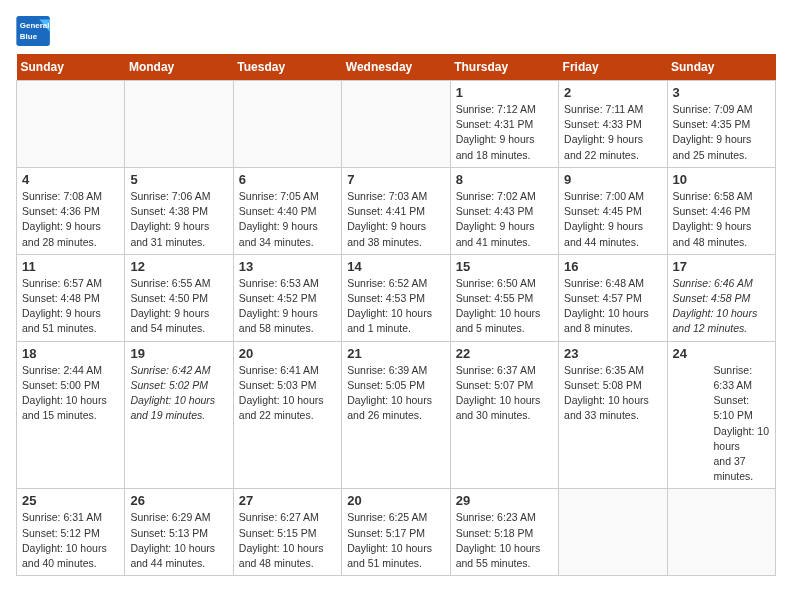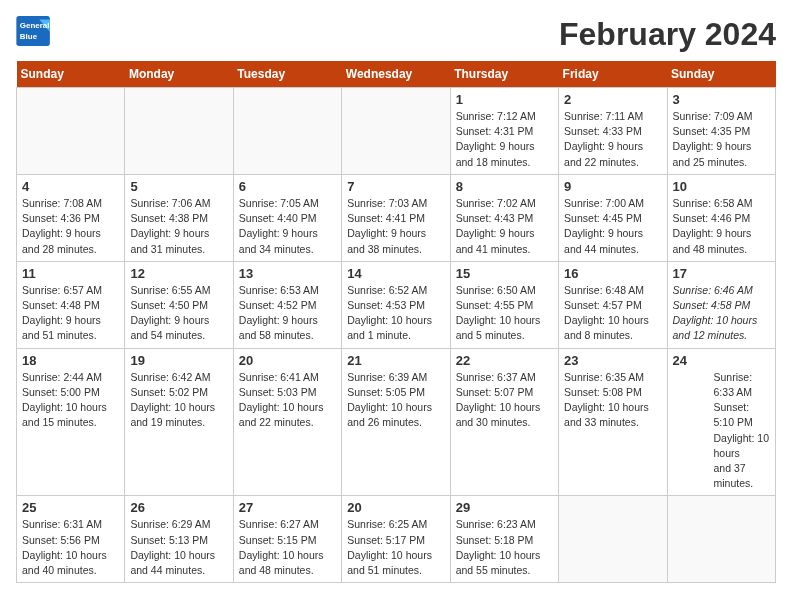--- a/index.html
+++ b/index.html
@@ -78,21 +78,20 @@
 <div class="header-area">
   <div class="logo">
     <svg class="logo-icon" viewBox="0 0 40 34" xmlns="http://www.w3.org/2000/svg">
       <rect x="0" y="0" width="38" height="34" rx="3" fill="#1a6bbf"></rect>
       <polygon points="26,4 38,4 38,18" fill="#4db8ff"></polygon>
       <text x="4" y="14" font-size="9" fill="white" font-weight="bold" font-family="Arial">General</text>
       <text x="4" y="26" font-size="9" fill="white" font-weight="bold" font-family="Arial">Blue</text>
     </svg>
   </div>
   <div class="title-area">
-    <div class="month-title">February 2024</div>
   </div>
 </div>
 
 <table>
   <thead>
     <tr>
     <th>Sunday</th>
         <th>Monday</th>
         <th>Tuesday</th>
         <th>Wednesday</th>
@@ -234,21 +233,21 @@
       <tr>
         <td>
           <div class="day-number">18</div>
           <div class="day-info" style="white-space: pre-line;">Sunrise: 2:44 AM
 Sunset: 5:00 PM
 Daylight: 10 hours
 and 15 minutes.</div>
         </td>
         <td>
           <div class="day-number">19</div>
-          <div class="day-info" style="white-space: pre-line;">Sunrise: 6:42 AM
+          <div class="day-info" style="white-space: pre-line; font-style: italic;">Sunrise: 6:42 AM
 Sunset: 5:02 PM
 Daylight: 10 hours
 and 19 minutes.</div>
         </td>
         <td>
           <div class="day-number">20</div>
           <div class="day-info" style="white-space: pre-line;">Sunrise: 6:41 AM
 Sunset: 5:03 PM
 Daylight: 10 hours
 and 22 minutes.</div>
@@ -279,21 +278,21 @@
           <div class="day-info" style="white-space: pre-line; margin-left: 41px;">Sunrise: 6:33 AM
 Sunset: 5:10 PM
 Daylight: 10 hours
 and 37 minutes.</div>
         </td>
       </tr>
       <tr>
         <td>
           <div class="day-number">25</div>
           <div class="day-info" style="white-space: pre-line;">Sunrise: 6:31 AM
-Sunset: 5:56 PM
+Sunset: 5:12 PM
 Daylight: 10 hours
 and 40 minutes.</div>
         </td>
         <td>
           <div class="day-number">26</div>
           <div class="day-info" style="white-space: pre-line;">Sunrise: 6:29 AM
 Sunset: 5:13 PM
 Daylight: 10 hours
 and 44 minutes.</div>
         </td>

